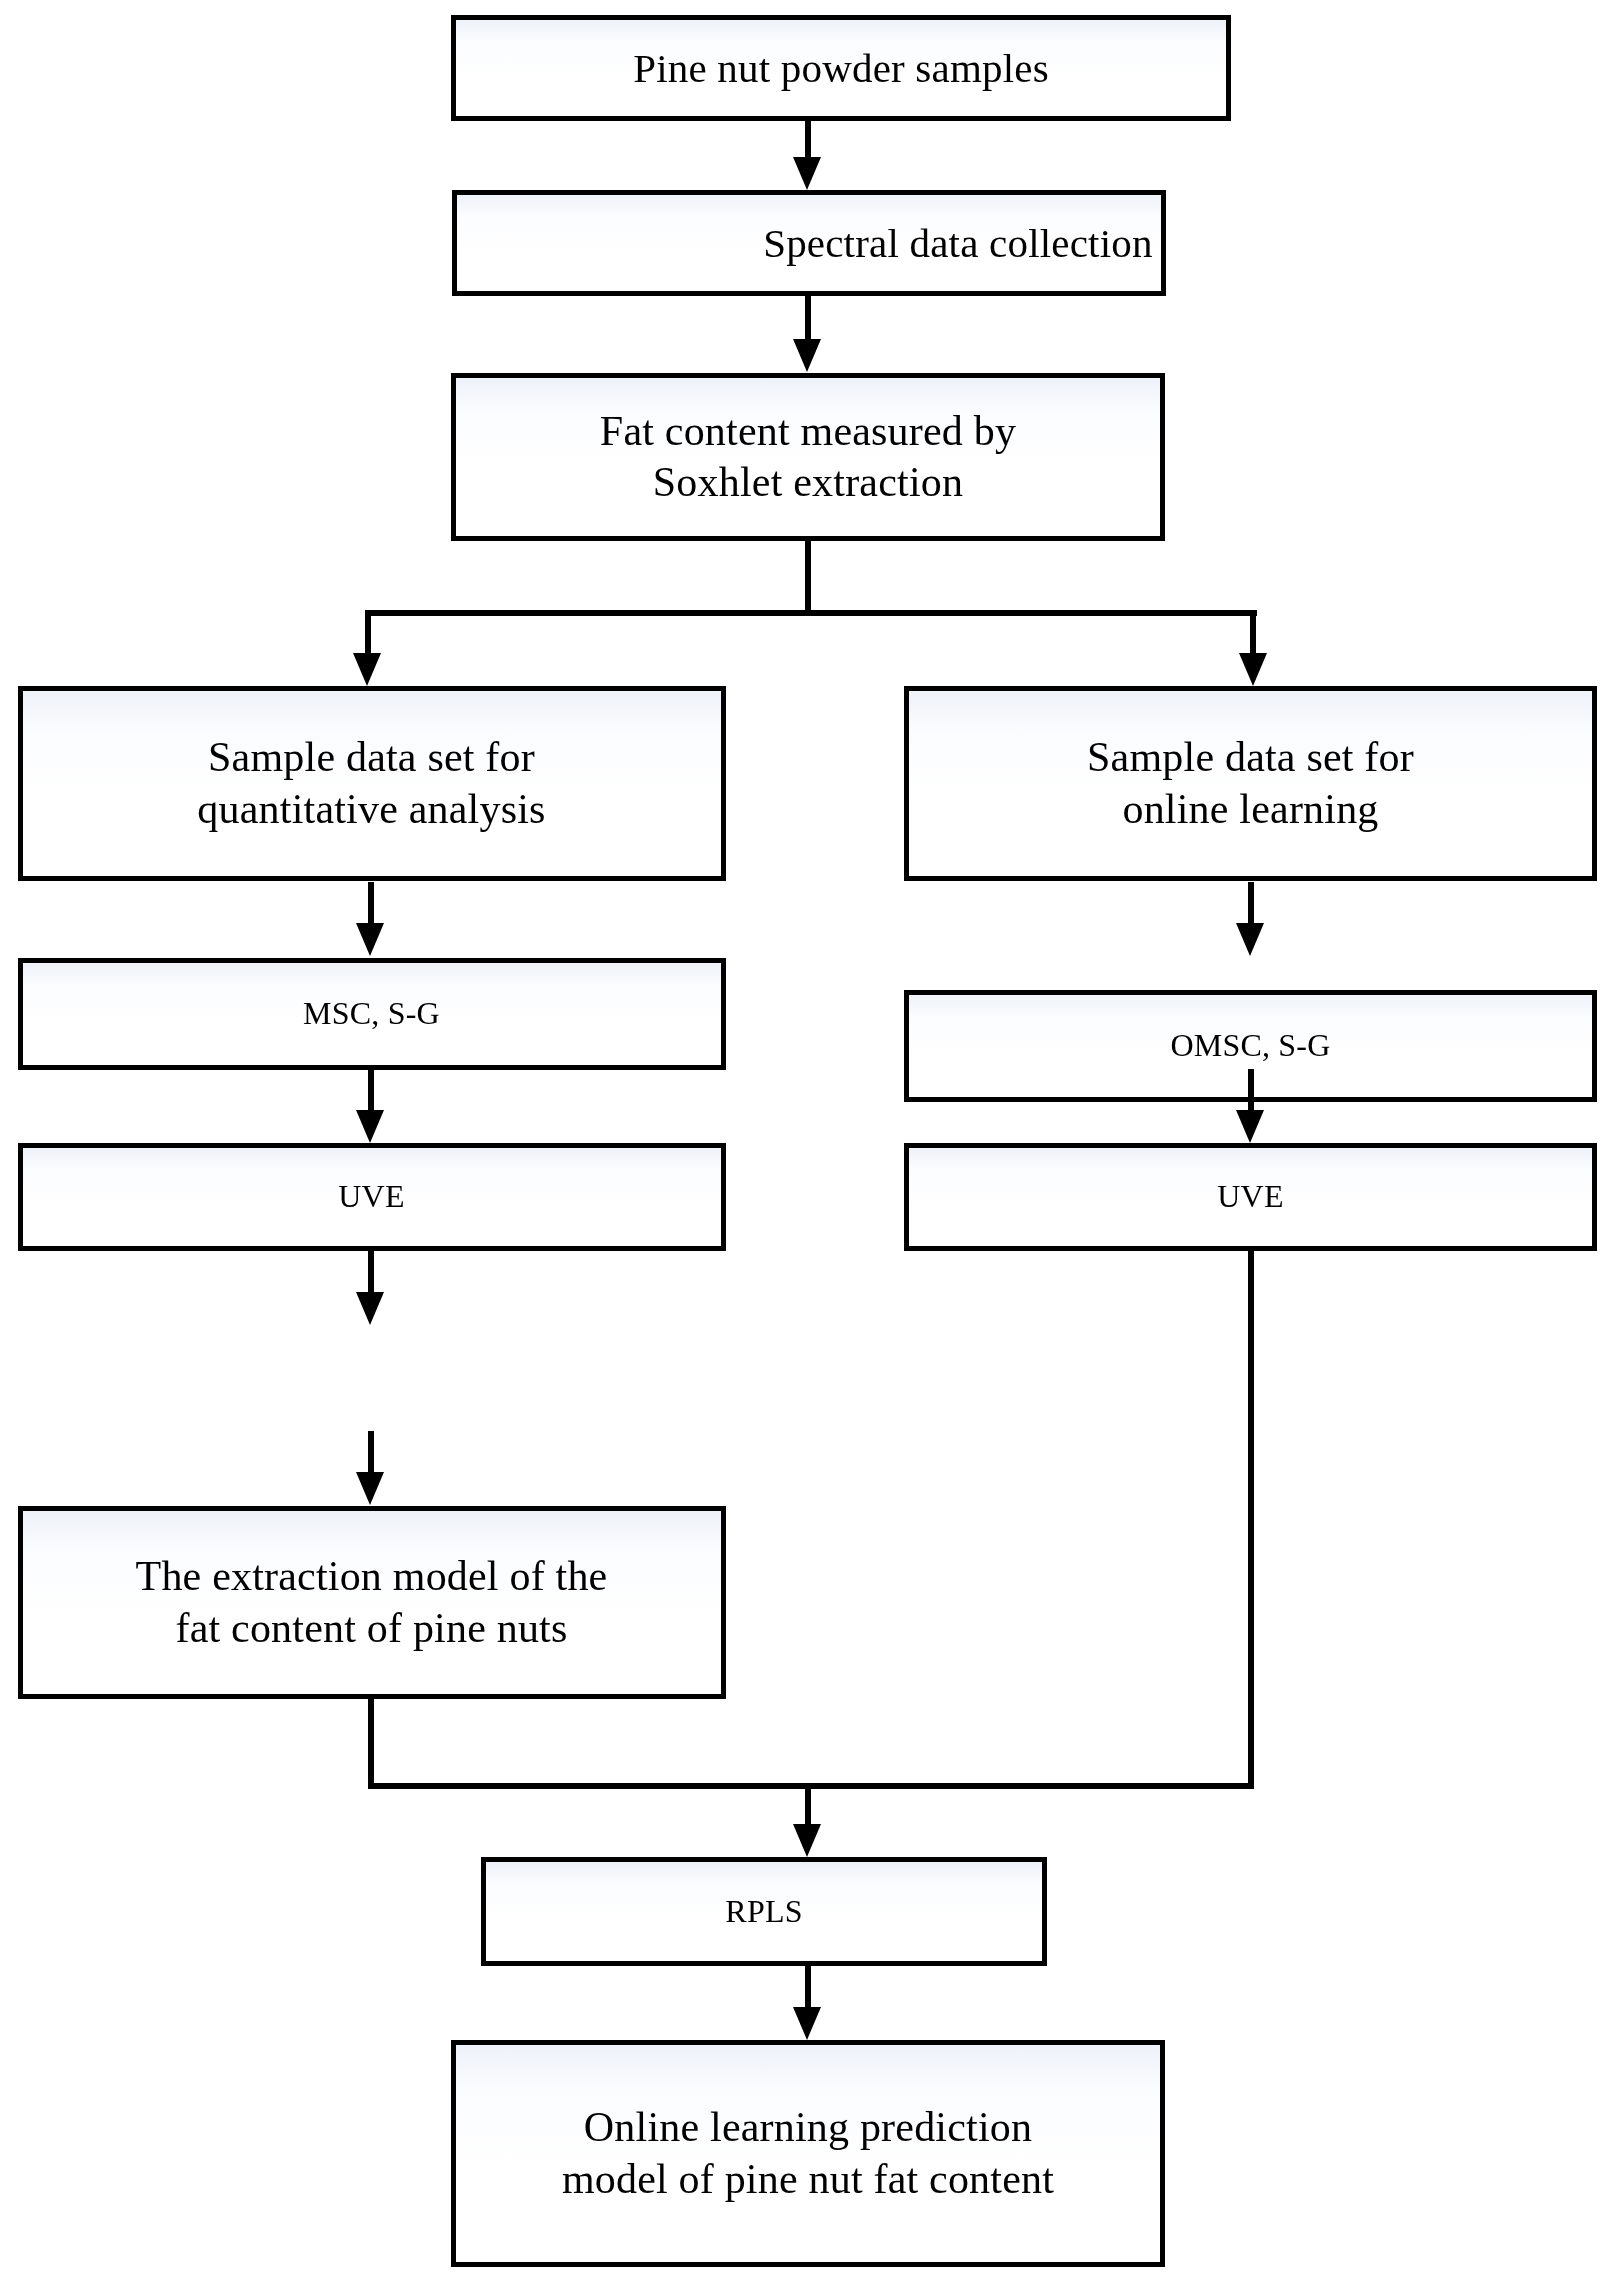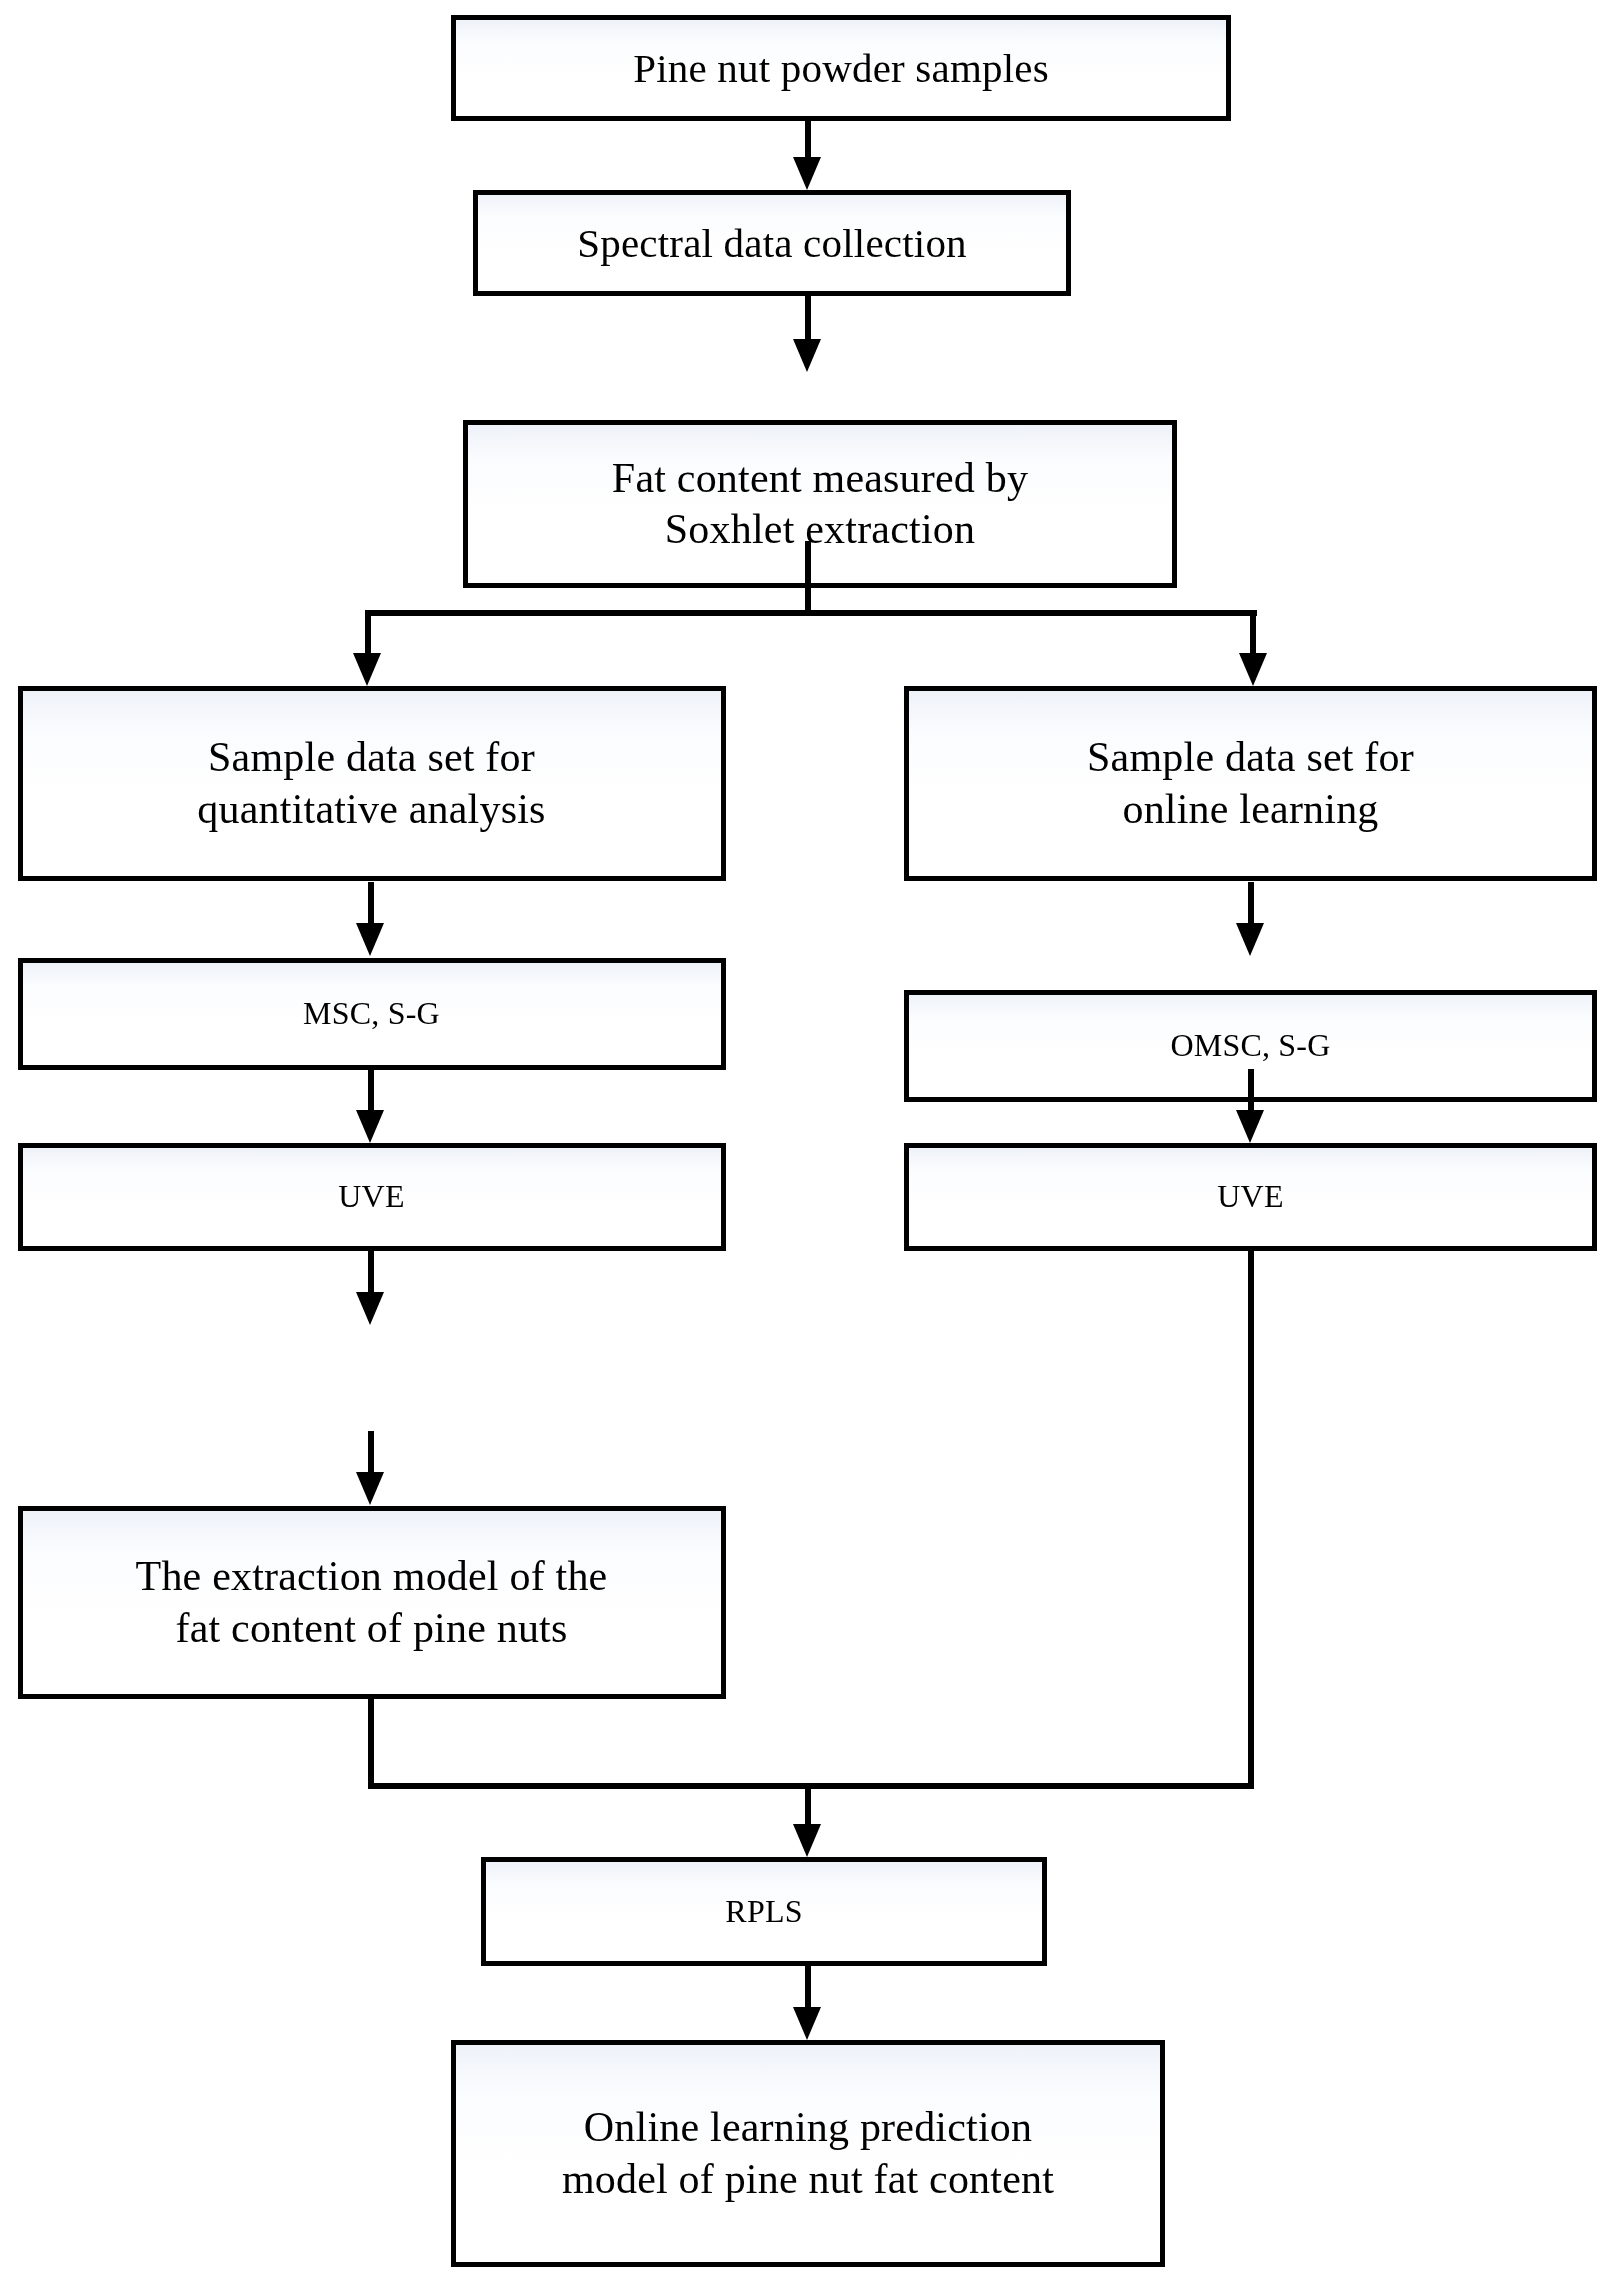--- a/index.html
+++ b/index.html
@@ -65,28 +65,28 @@
 
 <div id="stage">
 
   <div class="node" style="left:451px; top:15px; width:780px; height:106px;">
     <span class="lbl">Pine nut powder samples</span>
   </div>
 
   <div class="vline" style="left:805px; top:121px; height:50px;"></div>
   <div class="arrowhead" style="left:793px; top:157px;"></div>
 
-  <div class="node" style="left:473px; top:190px; width:598px; height:106px;">
+  <div class="node" style="left:452px; top:190px; width:714px; height:106px;text-align:right;">
     <span class="lbl">Spectral data collection</span>
   </div>
 
   <div class="vline" style="left:805px; top:296px; height:52px;"></div>
   <div class="arrowhead" style="left:793px; top:339px;"></div>
 
-  <div class="node big" style="left:463px; top:373px; width:714px; height:168px;margin-top:47px;">
+  <div class="node big" style="left:451px; top:373px; width:714px; height:168px;">
     <span class="lbl">Fat content measured by
 Soxhlet extraction</span>
   </div>
 
   <div class="vline" style="left:805px; top:541px; height:74px;"></div>
   <div class="hline" style="left:365px; top:610px; width:892px;"></div>
   <div class="vline" style="left:365px; top:610px; height:52px;"></div>
   <div class="arrowhead" style="left:353px; top:653px;"></div>
   <div class="vline" style="left:1250px; top:610px; height:52px;"></div>
   <div class="arrowhead" style="left:1239px; top:653px;"></div>

